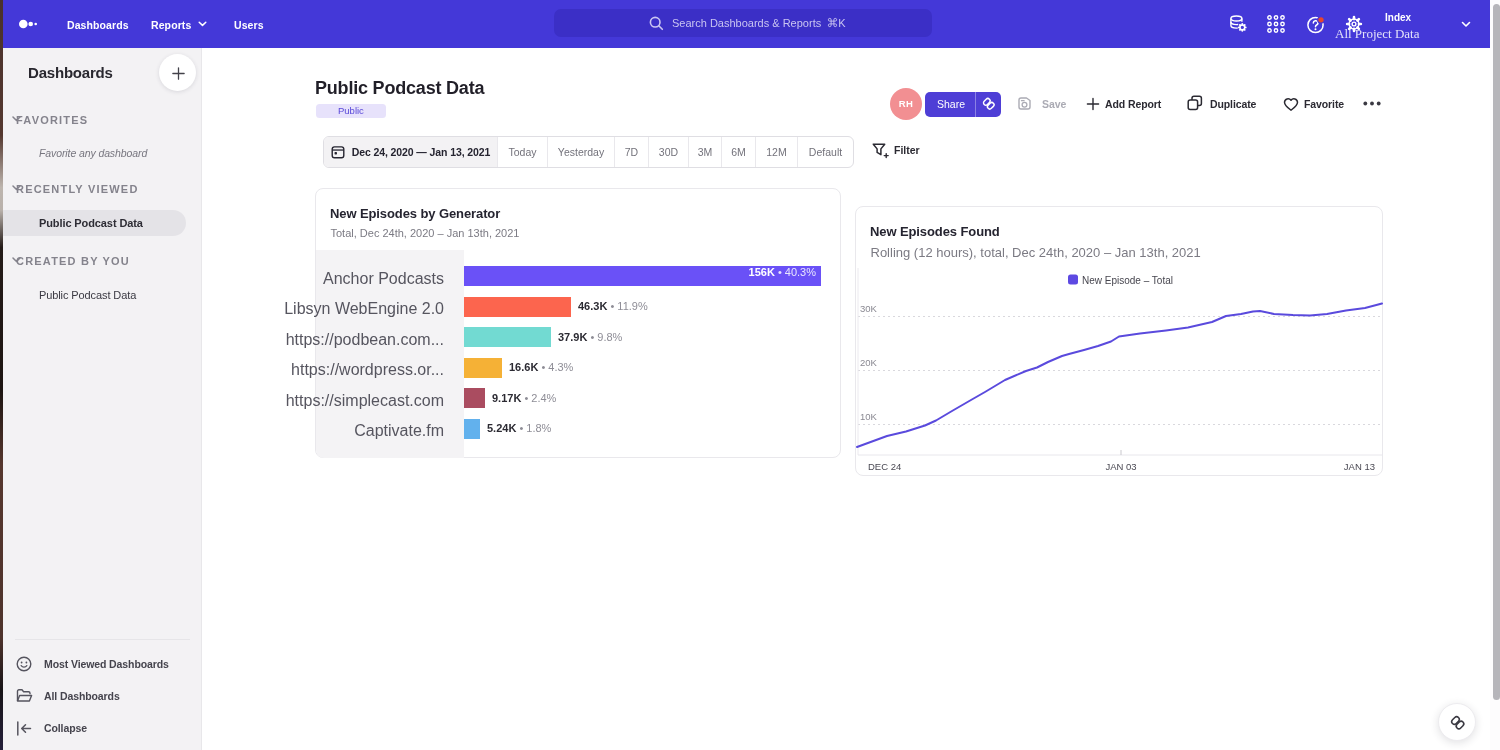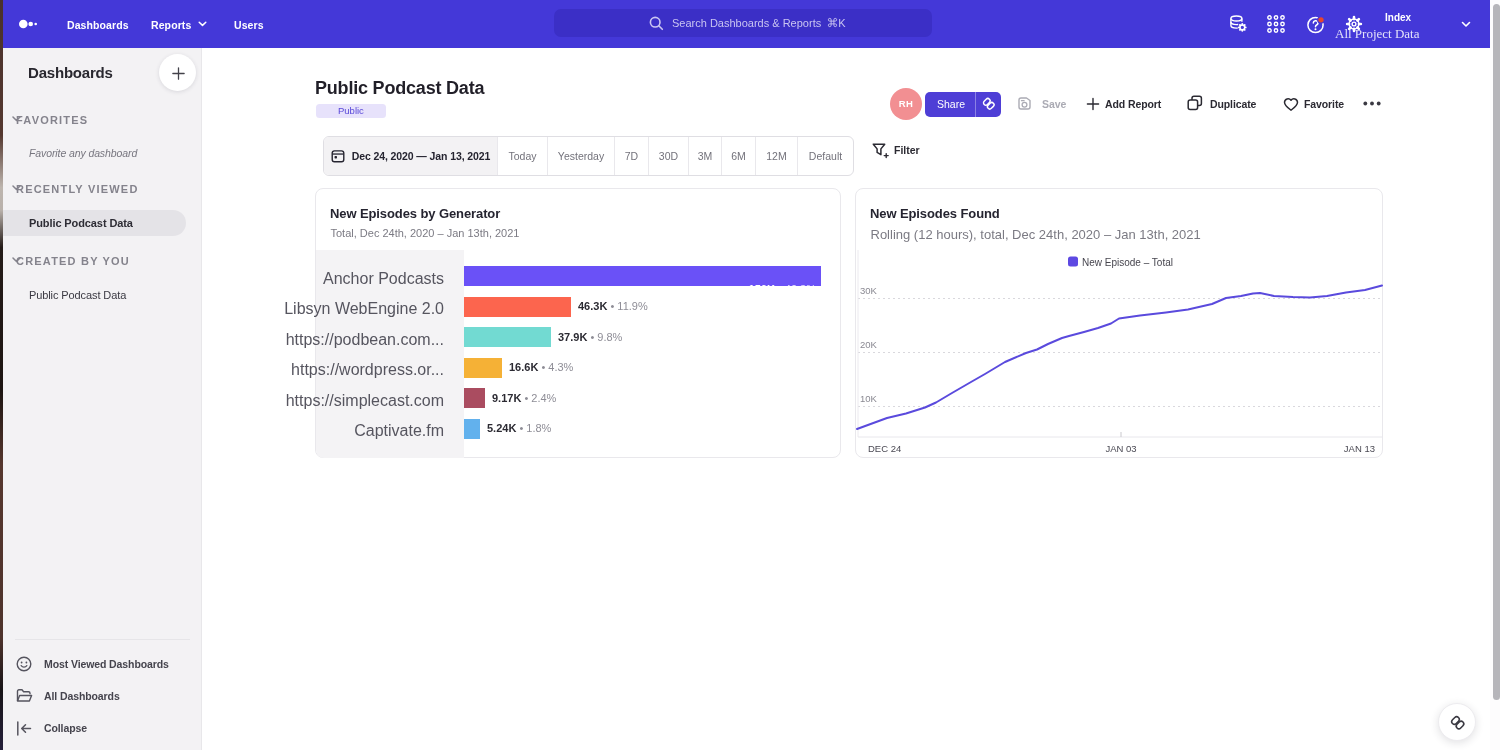--- a/index.html
+++ b/index.html
@@ -20,48 +20,48 @@
 #scrolltrack { position:absolute; left:1490px; top:0; width:10px; height:750px; background:#fdfcfd; }
 #scrollthumb { position:absolute; left:1493px; top:4px; width:7px; height:696px; background:#b6b5ba; border-radius:5px; }
 
 #sidebar { position:absolute; left:3px; top:48px; width:199px; height:702px;
   background:#f3f2f4; border-right:1px solid #e8e7ea; }
 .sb-h1 { position:absolute; left:25px; top:16px; font-size:15px; font-weight:700; color:#29282f; letter-spacing:-.2px; }
 #sb-plus { position:absolute; left:156px; top:6px; width:37px; height:37px; border-radius:50%;
   background:#fff; box-shadow:0 1px 4px rgba(40,40,60,.13); }
 .sb-sec { position:absolute; left:13px; font-size:11px; font-weight:700; letter-spacing:1.2px; color:#84838c; }
 .sb-chev { position:absolute; left:9px; }
-.sb-item { position:absolute; left:26px; font-size:11px; color:#2e2d35; font-weight:700; letter-spacing:-.1px; white-space:nowrap; }
+.sb-item { position:absolute; left:36px; font-size:11px; color:#2e2d35; font-weight:700; letter-spacing:-.1px; white-space:nowrap; }
 #sb-pill { position:absolute; left:0px; top:162px; width:183px; height:26px; background:#e4e3e7; border-radius:0 13px 13px 0; }
 .sb-foot { position:absolute; left:41px; font-size:10.5px; font-weight:700; color:#45444d; white-space:nowrap; letter-spacing:-.1px; }
 .sb-ficon { position:absolute; left:13px; color:#55545e; }
 #sb-sep { position:absolute; left:12px; top:591px; width:175px; height:1px; background:#e6e5e8; }
 
 #title { position:absolute; left:315px; top:78px; font-size:18px; font-weight:700; color:#211f28; letter-spacing:-.2px;}
 #badge { position:absolute; left:316px; top:104px; background:#e7e2fb; color:#5847d8;
   font-size:9.5px; font-weight:400; padding:1px 22px 2px; border-radius:3.5px; }
 #avatar { position:absolute; left:890px; top:88px; width:32px; height:32px; border-radius:50%;
   background:#f28f92; color:#fff; font-size:9.5px; font-weight:700; text-align:center; line-height:32px; letter-spacing:.5px;}
 #sharebtn { position:absolute; left:925px; top:91.5px; width:76px; height:25px; background:#4e3ed6; border-radius:5px; }
 #sharebtn .txt { position:absolute; left:12px; top:6px; color:#fff; font-size:10.5px; font-weight:400; }
 #sharebtn .div { position:absolute; left:50px; top:0; width:1px; height:25px; background:rgba(255,255,255,.35); }
 .hbtn { position:absolute; top:97.5px; font-size:10.5px; font-weight:700; color:#2b2a32; letter-spacing:-.1px; }
 .hicon { position:absolute; }
 
-#dategroup { position:absolute; left:323px; top:136px; height:40px; display:inline-flex;
+#dategroup { position:absolute; left:323px; top:136px; height:32px; display:inline-flex;
   border:1px solid #dfdee3; border-radius:6px; background:#fff; }
 #dategroup .seg { height:100%; border-right:1px solid #e9e8ec; display:flex; align-items:center; justify-content:center;
   font-size:10.5px; color:#73727b; }
 #dategroup .seg:last-child { border-right:none; }
 #seg-date { background:#f3f2f4; width:174px; border-radius:5px 0 0 5px; font-weight:700; font-size:10.5px; color:#252430 !important; letter-spacing:-.1px; }
 #filterlab { position:absolute; left:894px; top:144px; font-size:10.5px; font-weight:700; color:#2b2a32; }
 
 .card { position:absolute; top:188px; height:270px; background:#fff; border:1px solid #e9e8ec; border-radius:8px; }
 #card1 { left:315px; width:526px; }
-#card2 { left:855px; width:528px; }
+#card2 { left:855px; width:528px;margin-top:18px; }
 
 #labelcol { position:absolute; left:0; top:61px; width:148px; height:208px; background:#f4f3f5; border-radius:0 0 0 8px; }
 .blabel { position:absolute; right:396px; font-size:16px; color:#56555f; text-align:right; white-space:nowrap; }
 .bar { position:absolute; left:148px; height:20px; }
 .bval { position:absolute; font-size:11px; white-space:nowrap; }
 .bval b { color:#2b2a32; font-weight:700; }
 .bval span { color:#8e8d96; }
 #bar1txt { position:absolute; font-size:11px; color:#fff; white-space:nowrap; }
 #bar1txt span { opacity:.85; }
 </style>
@@ -245,21 +245,21 @@
 </svg>
 <div id="filterlab">Filter</div>
 
 <div class="card" id="card1">
   <div style="position:absolute;left:14px;top:17px;font-size:13px;font-weight:700;color:#252430;letter-spacing:-.1px">New Episodes by Generator</div>
   <div style="position:absolute;left:14.5px;top:38px;font-size:11px;color:#7b7a83">Total, Dec 24th, 2020 – Jan 13th, 2021</div>
   <div id="labelcol"></div>
 
   <div class="blabel" style="top:80.5px">Anchor Podcasts</div>
   <div class="bar" style="top:77px;width:357px;background:#6a51f7"></div>
-  <div id="bar1txt" style="right:24px;top:94px"><b>156K</b> <span>• 40.3%</span></div>
+  <div id="bar1txt" style="right:24px;top:77px"><b>156K</b> <span>• 40.3%</span></div>
 
   <div class="blabel" style="top:111px">Libsyn WebEngine 2.0</div>
   <div class="bar" style="top:107.5px;width:107px;background:#fc654e"></div>
   <div class="bval" style="left:262px;top:111px"><b>46.3K</b> <span>• 11.9%</span></div>
 
   <div class="blabel" style="top:141.5px">https://podbean.com...</div>
   <div class="bar" style="top:138px;width:87px;background:#72dad2"></div>
   <div class="bval" style="left:242px;top:141.5px"><b>37.9K</b> <span>• 9.8%</span></div>
 
   <div class="blabel" style="top:172px">https://wordpress.or...</div>

